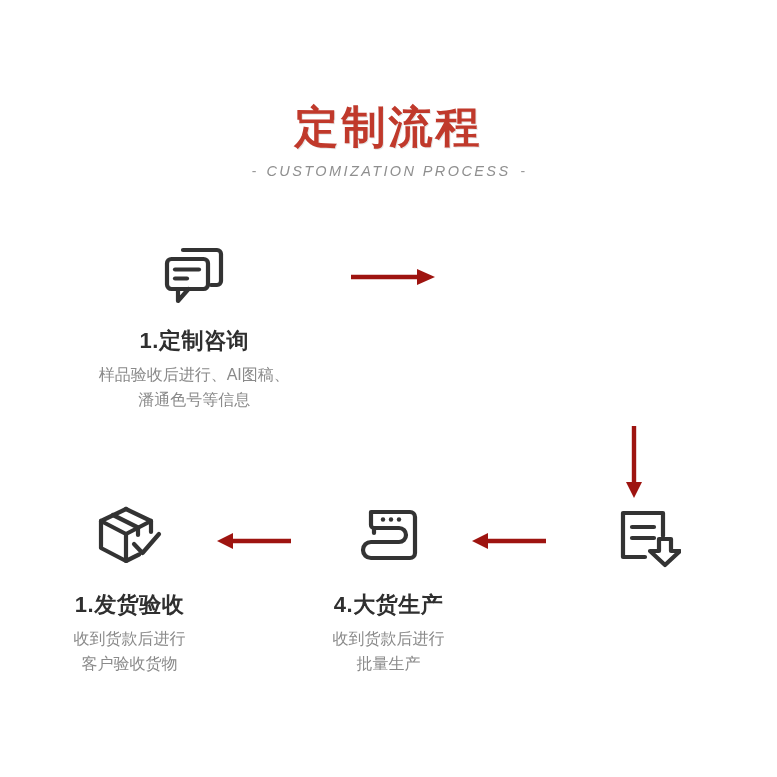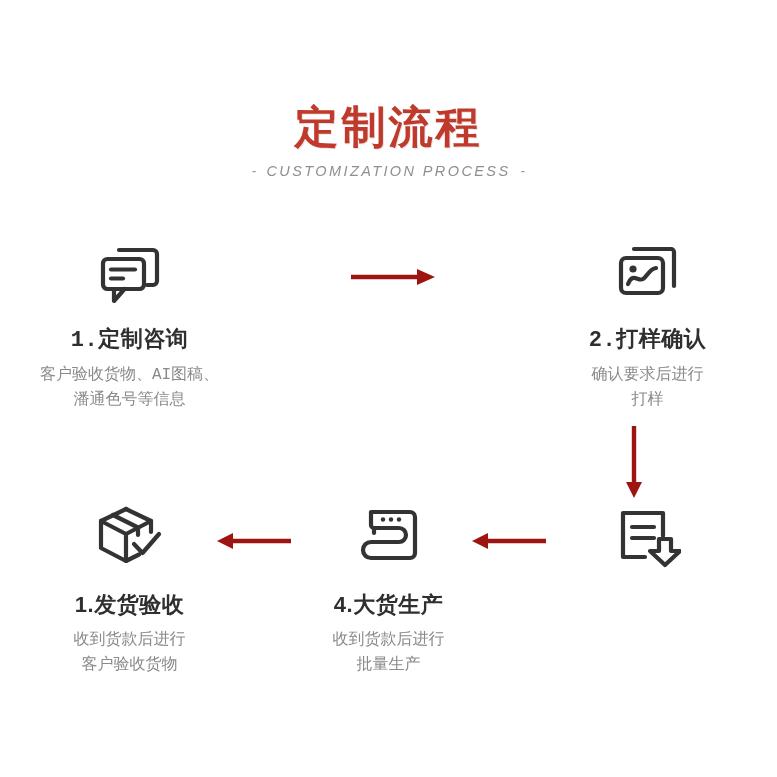--- a/index.html
+++ b/index.html
@@ -61,21 +61,20 @@
 
   
   .row {
     position: absolute;
     left: 0;
     width: 777px;
     display: flex;
   }
   .row-top {
     top: 236px;
-    font-family: Liberation Mono, monospace;
   }
   .row-bottom {
     top: 500px;
   }
   .cell {
     flex: 1 1 0;
     display: flex;
     flex-direction: column;
     align-items: center;
   }
@@ -138,39 +137,26 @@
       <div class="icon-box">
         <svg width="66" height="66" viewBox="0 0 66 66" fill="none" stroke="#333333" stroke-width="4.2" stroke-linecap="round" stroke-linejoin="round">
           <path d="M22 9 H56 a4 4 0 0 1 4 4 V40 a4 4 0 0 1 -4 4 H50"></path>
           <rect x="6" y="18" width="41" height="30" rx="4.5"></rect>
           <path d="M17 48 L17 60 L27.5 48"></path>
           <line x1="14" y1="28.5" x2="38" y2="28.5"></line>
           <line x1="14" y1="37.5" x2="26" y2="37.5"></line>
         </svg>
       </div>
       <div class="step-title">1.定制咨询</div>
-      <div class="step-desc">客户验收货物、AI图稿、
+      <div class="step-desc">样品验收后进行、AI图稿、
 潘通色号等信息</div>
     </div>
 
     <div class="cell empty"></div>
 
-    <div class="cell">
-      <div class="icon-box">
-        <svg width="66" height="66" viewBox="0 0 66 66" fill="none" stroke="#333333" stroke-width="4.2" stroke-linecap="round" stroke-linejoin="round">
-          <path d="M19 8 H56 a3 3 0 0 1 3 3 V45"></path>
-          <rect x="6" y="17" width="42" height="35" rx="5"></rect>
-          <circle cx="18" cy="28" r="3.6" fill="#333333" stroke="none"></circle>
-          <path d="M13 43 C18 31, 23 41, 28 38 C33 35, 34 28, 41 27"></path>
-        </svg>
-      </div>
-      <div class="step-title">2.打样确认</div>
-      <div class="step-desc">确认要求后进行
-打样</div>
-    </div>
 
   </div>
 
   <div class="row row-bottom">
 
     <div class="cell">
       <div class="icon-box">
         <svg width="74" height="70" viewBox="0 0 74 70" fill="none" stroke="#333333" stroke-width="4.2" stroke-linecap="round" stroke-linejoin="round">
           <path d="M33 6 L58 18 L58 29"></path>
           <path d="M33 6 L8 18 L8 45 L33 58 L46 51.5"></path>

